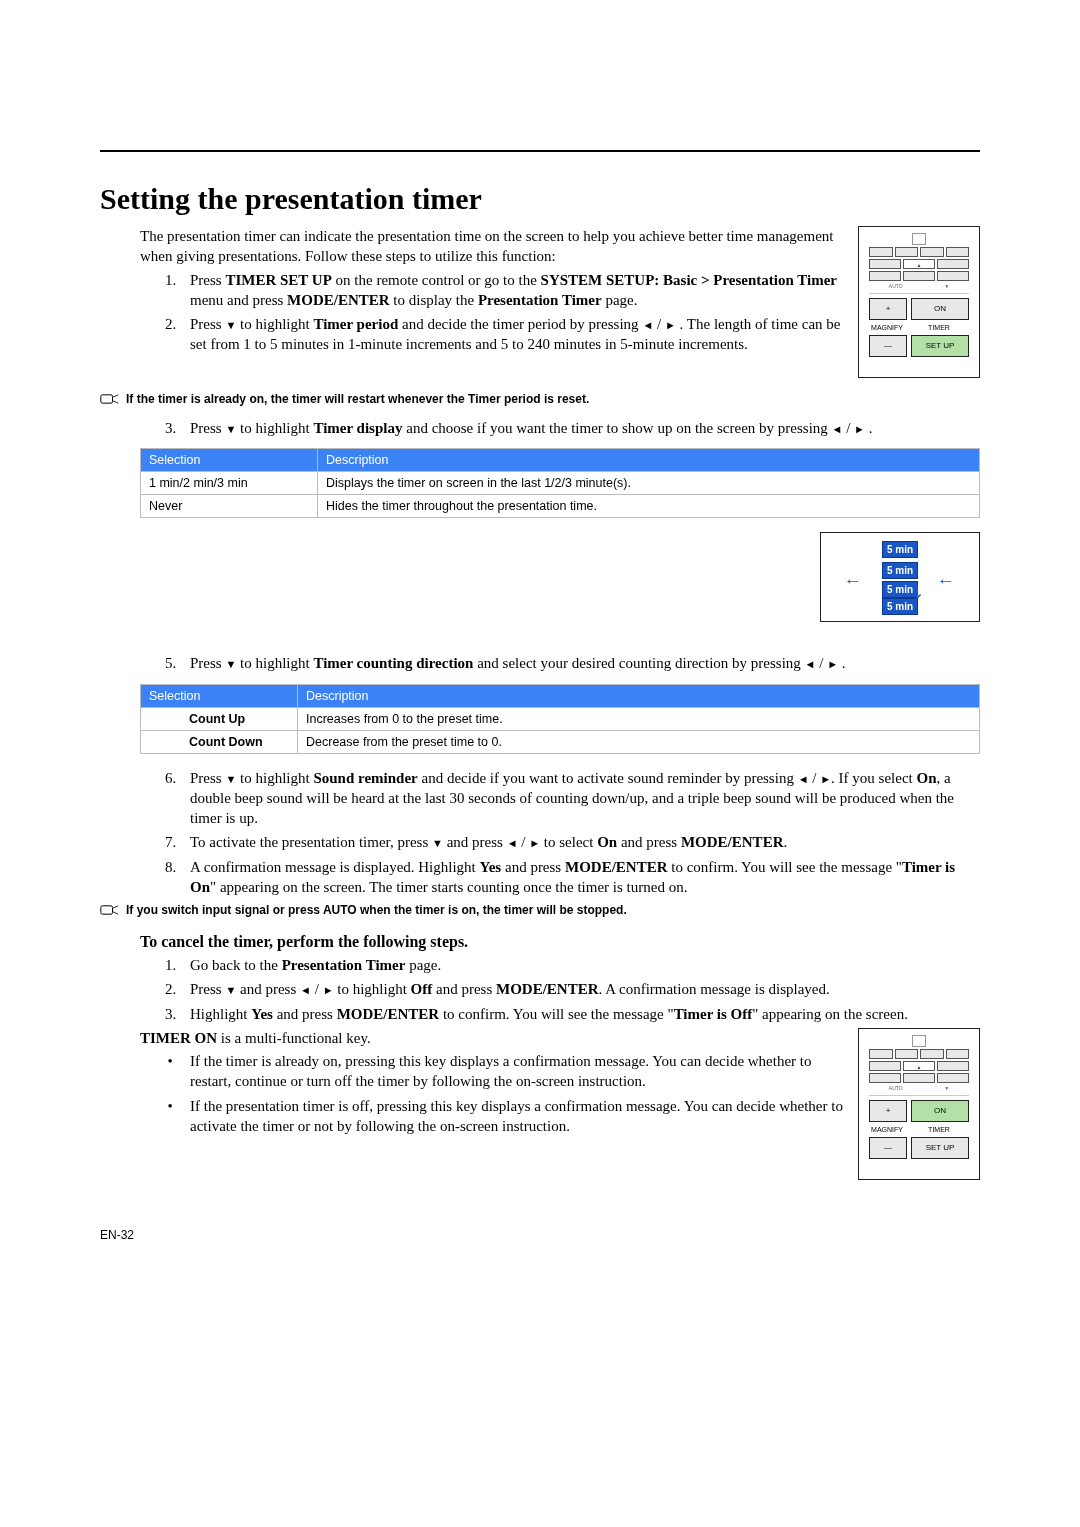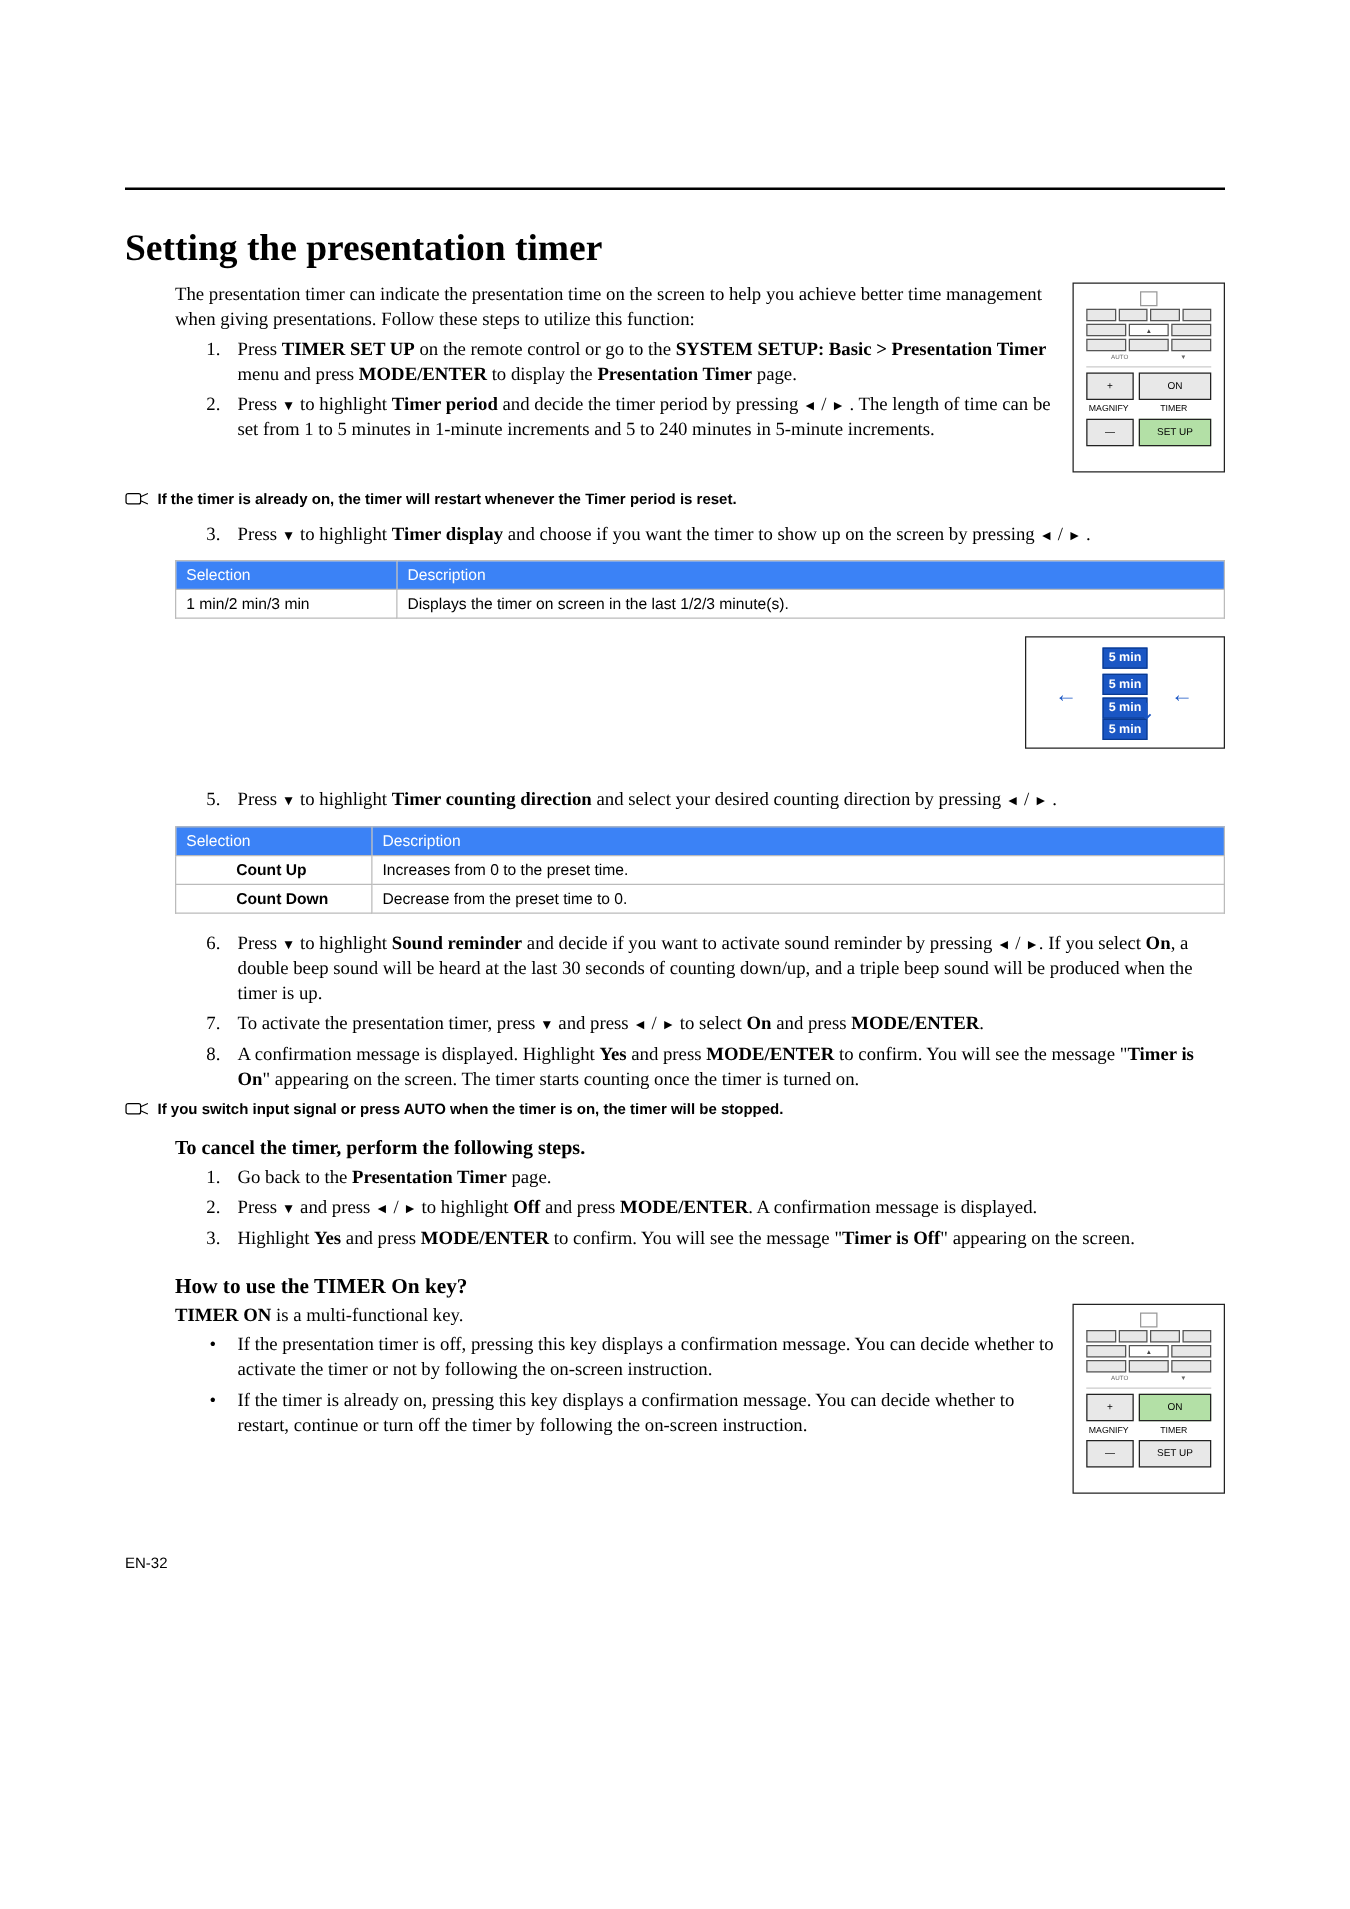--- a/index.html
+++ b/index.html
@@ -282,20 +282,24 @@
         <tr>
           <th style="width:160px;">Selection</th>
           <th>Description</th>
         </tr>
       </thead>
       <tbody>
         <tr>
             <td>1 min/2 min/3 min</td>
             <td>Displays the timer on screen in the last 1/2/3 minute(s).</td>
           </tr>
+        <tr>
+            <td>Never</td>
+            <td>Hides the timer throughout the presentation time.</td>
+          </tr>
       </tbody>
     </table>
 
     <div class="pos-diagram float-right">
       <div class="corner-label">5 min</div>
       <div class="corner-label">5 min</div>
       <div class="corner-label">5 min</div>
       <div class="corner-label">5 min</div>
       <span class="arrow arr-l">↓</span>
       <span class="arrow arr-d">↗</span>
@@ -360,21 +364,20 @@
         <span>Go back to the </span><b>Presentation Timer</b><span> page.</span>
       </li>
       <li>
         <span>Press </span><span class="tri">▼</span><span> and press </span><span class="tri">◄</span> / <span class="tri">►</span><span> to highlight </span><b>Off</b><span> and press </span><b>MODE/ENTER</b><span>. A confirmation message is displayed.</span>
       </li>
       <li>
         <span>Highlight </span><b>Yes</b><span> and press </span><b>MODE/ENTER</b><span> to confirm. You will see the message "</span><b>Timer is Off</b><span>" appearing on the screen.</span>
       </li>
     </ol>
 
-    <h3 class="sub2">How to use the TIMER On key?</h3>
 
     <div class="remote float-right">
       <div class="remote-top">
         <div class="remote-row">
             <div class="remote-btn led"></div>
           </div>
         <div class="remote-row">
             <div class="remote-btn sm"></div>
             <div class="remote-btn sm"></div>
             <div class="remote-btn sm"></div>
@@ -407,21 +410,21 @@
         </div>
         <div class="remote-bottom-row">
           <div class="col1 remote-bigbtn">—</div>
           <div class="col2 remote-bigbtn">SET UP</div>
         </div>
       </div>
     </div>
 
     <p><b>TIMER ON</b><span> is a multi-functional key.</span></p>
     <ul class="bullets">
+      <li>If the timer is already on, pressing this key displays a confirmation message. You can decide whether to restart, continue or turn off the timer by following the on-screen instruction.</li>
       <li>If the presentation timer is off, pressing this key displays a confirmation message. You can decide whether to activate the timer or not by following the on-screen instruction.</li>
-      <li>If the timer is already on, pressing this key displays a confirmation message. You can decide whether to restart, continue or turn off the timer by following the on-screen instruction.</li>
     </ul>
 
     <div class="clear"></div>
   </div>
 
   <div class="footer">EN-32</div>
 </div>
 
 </body></html>

